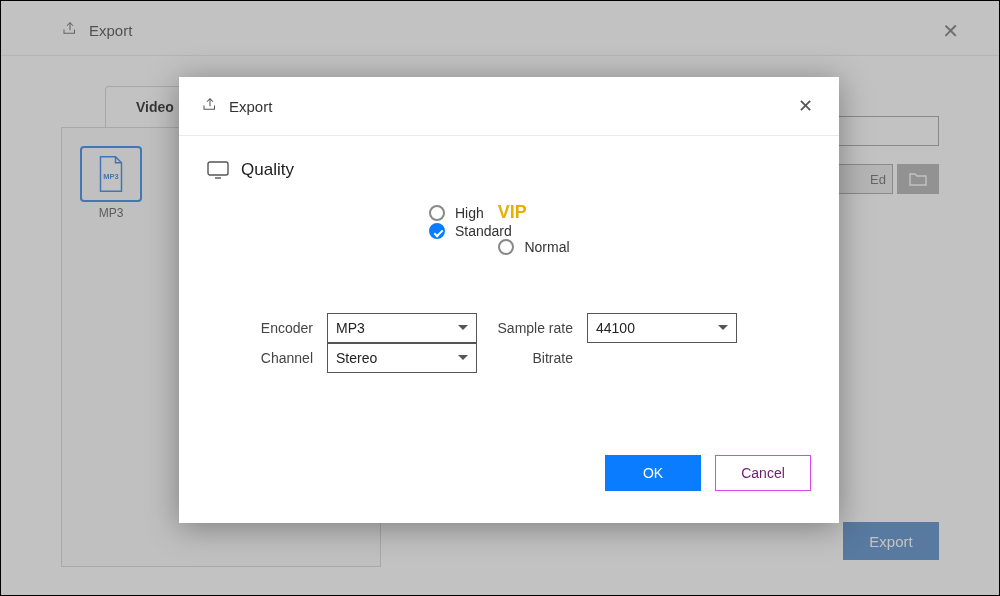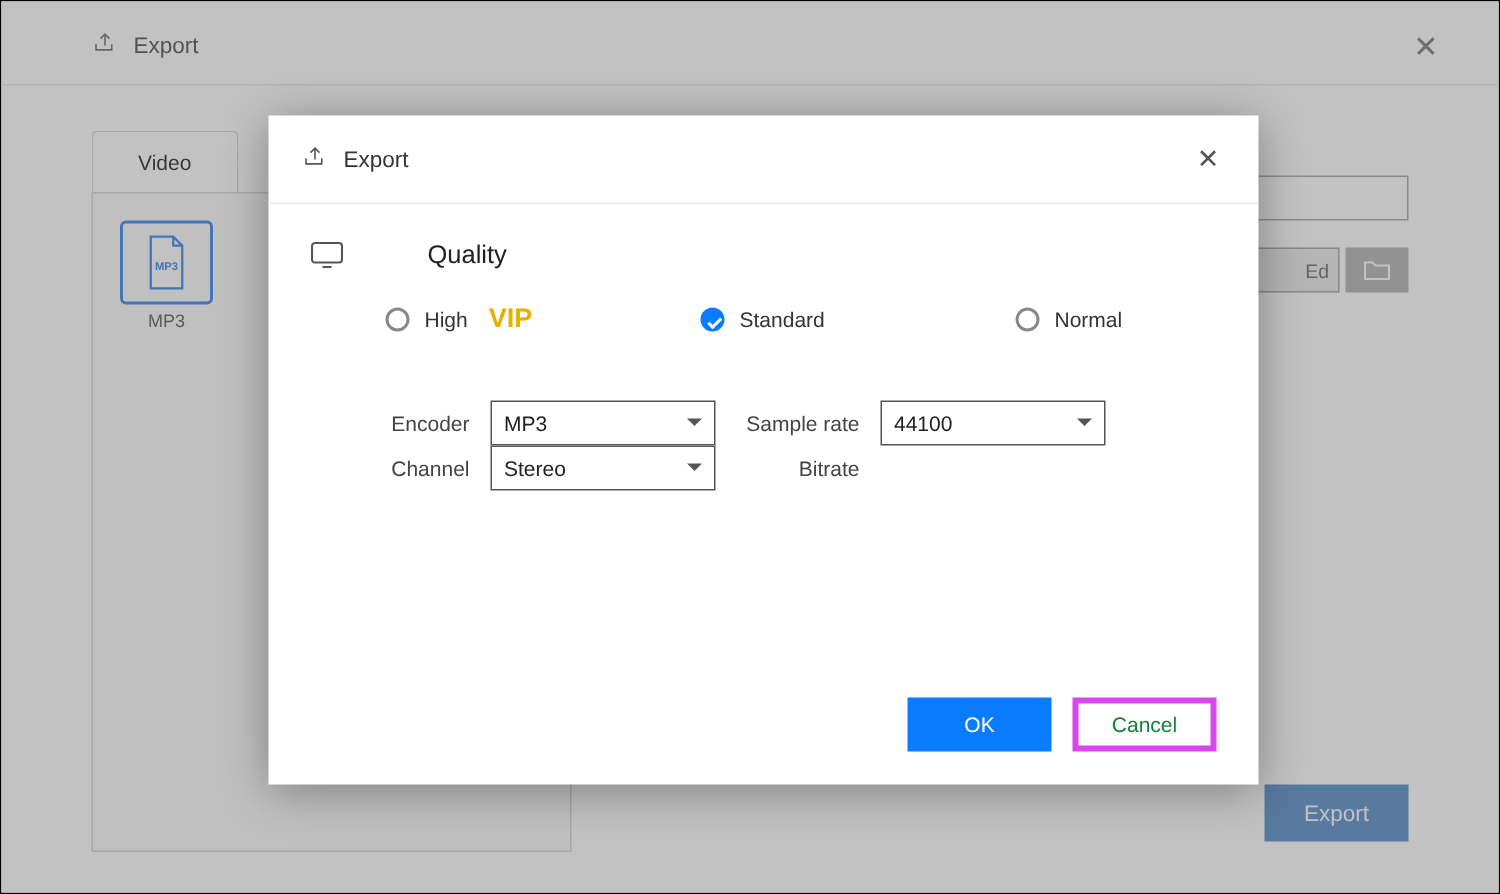--- a/index.html
+++ b/index.html
@@ -9,21 +9,21 @@
   
   .bg-panel { position: absolute; left: 0; top: 0; width: 100%; height: 100%; background: #fff; }
   .bg-header { display: flex; align-items: center; padding: 18px 30px 14px 60px; border-bottom: 1px solid #e6e6e6; position: relative; width: 100%; }
   .bg-header .export-icon { margin-right: 10px; }
   .bg-header .title { font-size: 15px; color: #333; }
   .bg-close { position: absolute; right: 40px; top: 18px; font-size: 20px; color: #666; cursor: pointer; }
 
   .bg-body { padding: 30px 60px 0 60px; position: relative; height: calc(100% - 60px); }
   .tabs-row { display: flex; }
   .tab { padding: 12px 30px; font-size: 14px; background: #fff; border: 1px solid #d0d0d0; border-bottom: none; border-radius: 4px 4px 0 0; }
-  .tab.active { font-weight: 400; }
+  .tab.active { font-weight: 700; margin-left: 44px; }
   .format-box { width: 320px; height: 440px; border: 1px solid #d0d0d0; background: #fcfcfc; padding: 18px; }
   .mp3-card { width: 62px; height: 80px; text-align: center; cursor: pointer; }
   .mp3-thumb { width: 62px; height: 56px; border: 2px solid #1a73e8; border-radius: 4px; display: flex; align-items: center; justify-content: center; }
   .mp3-thumb svg { width: 30px; height: 38px; }
   .mp3-label { font-size: 12px; color: #444; margin-top: 4px; }
 
   .bg-right-col { position: absolute; right: 60px; top: 60px; width: 270px; }
   .name-input { width: 100%; height: 30px; border: 1px solid #999; background: #fff; }
   .path-row { margin-top: 18px; display: flex; }
   .path-input { flex: 1; height: 30px; border: 1px solid #999; background: #e8e8e8; padding: 0 6px; font-size: 13px; display: flex; align-items: center; color: #555; }
@@ -35,43 +35,43 @@
   .modal { position: absolute; left: 178px; top: 76px; width: 660px; height: 446px; background: #fff; box-shadow: 0 4px 30px rgba(0,0,0,0.35); z-index: 10; }
   .modal-header { display: flex; align-items: center; padding: 14px 22px; border-bottom: 1px solid #eaeaea; }
   .modal-header .export-icon { margin-right: 10px; }
   .modal-header .title { font-size: 15px; color: #333; }
   .modal-close { margin-left: auto; font-size: 18px; color: #555; cursor: pointer; padding: 4px; }
 
   .modal-body { padding: 24px 28px 0 28px; }
 
   .section-hdr { display: flex; align-items: center; margin-bottom: 22px; }
   .section-hdr .icon { width: 22px; height: 18px; margin-right: 12px; display: flex; align-items: center; justify-content: center; }
-  .section-hdr .label { font-size: 17px; color: #222; margin-left: 44px; }
+  .section-hdr .label { font-size: 17px; color: #222; }
 
-  .quality-row { display: flex; align-items: center; padding-left: 50px; margin-bottom: 44px; }
+  .quality-row { display: flex; align-items: center; padding-left: 50px; margin-bottom: 58px; flex-direction: column; }
   .qopt { display: flex; align-items: center; cursor: pointer; }
   .qopt + .qopt { margin-left: 0; }
   .opt-high   { width: 210px; }
   .opt-std    { width: 210px; }
   .radio { width: 16px; height: 16px; border: 2px solid #888; border-radius: 50%; margin-right: 10px; background: #fff; flex: none; }
   .radio.checked { border-color: #0a7cff; background: #0a7cff; position: relative; }
   .radio.checked::after { content: ""; position: absolute; left: 3px; top: 5px; width: 7px; height: 3px; border-left: 2px solid #fff; border-bottom: 2px solid #fff; transform: rotate(-45deg); }
   .qopt .txt { font-size: 14px; color: #333; }
   .vip { font-size: 18px; color: #e6b000; font-weight: 600; margin-left: 14px; }
 
   .audio-grid { padding-left: 50px; display: grid; grid-template-columns: 70px 150px 110px 150px; align-items: center; }
   .field-label { font-size: 14px; color: #444; text-align: right; padding-right: 14px; }
   .select { height: 30px; border: 1px solid #555; background: #fff; padding: 0 8px; display: flex; align-items: center; justify-content: space-between; font-size: 14px; color: #222; cursor: pointer; }
   .chev { width: 10px; height: 10px; position: relative; }
   .chev::before { content: ""; position: absolute; left: 0; top: 2px; border-left: 5px solid transparent; border-right: 5px solid transparent; border-top: 5px solid #555; }
 
-  .modal-footer { position: absolute; right: 28px; bottom: 22px; display: flex; }
+  .modal-footer { position: absolute; right: 28px; bottom: 32px; display: flex; }
   .btn { width: 96px; height: 36px; font-size: 14px; border: none; cursor: pointer; }
   .btn-ok { background: #0a7cff; color: #fff; margin-right: 14px; }
-  .btn-cancel { background: #fff; color: #15803d; border: 4px solid #d946ef; }
+  .btn-cancel { background: #fff; color: #701a75; border: 1px solid #d946ef; }
 
   
   .export-icon svg { width: 18px; height: 18px; stroke: #555; fill: none; stroke-width: 1.4; }
 </style>
 </head>
 <body>
 
 <div class="bg-panel">
   <div class="bg-header">
     <span class="export-icon">

